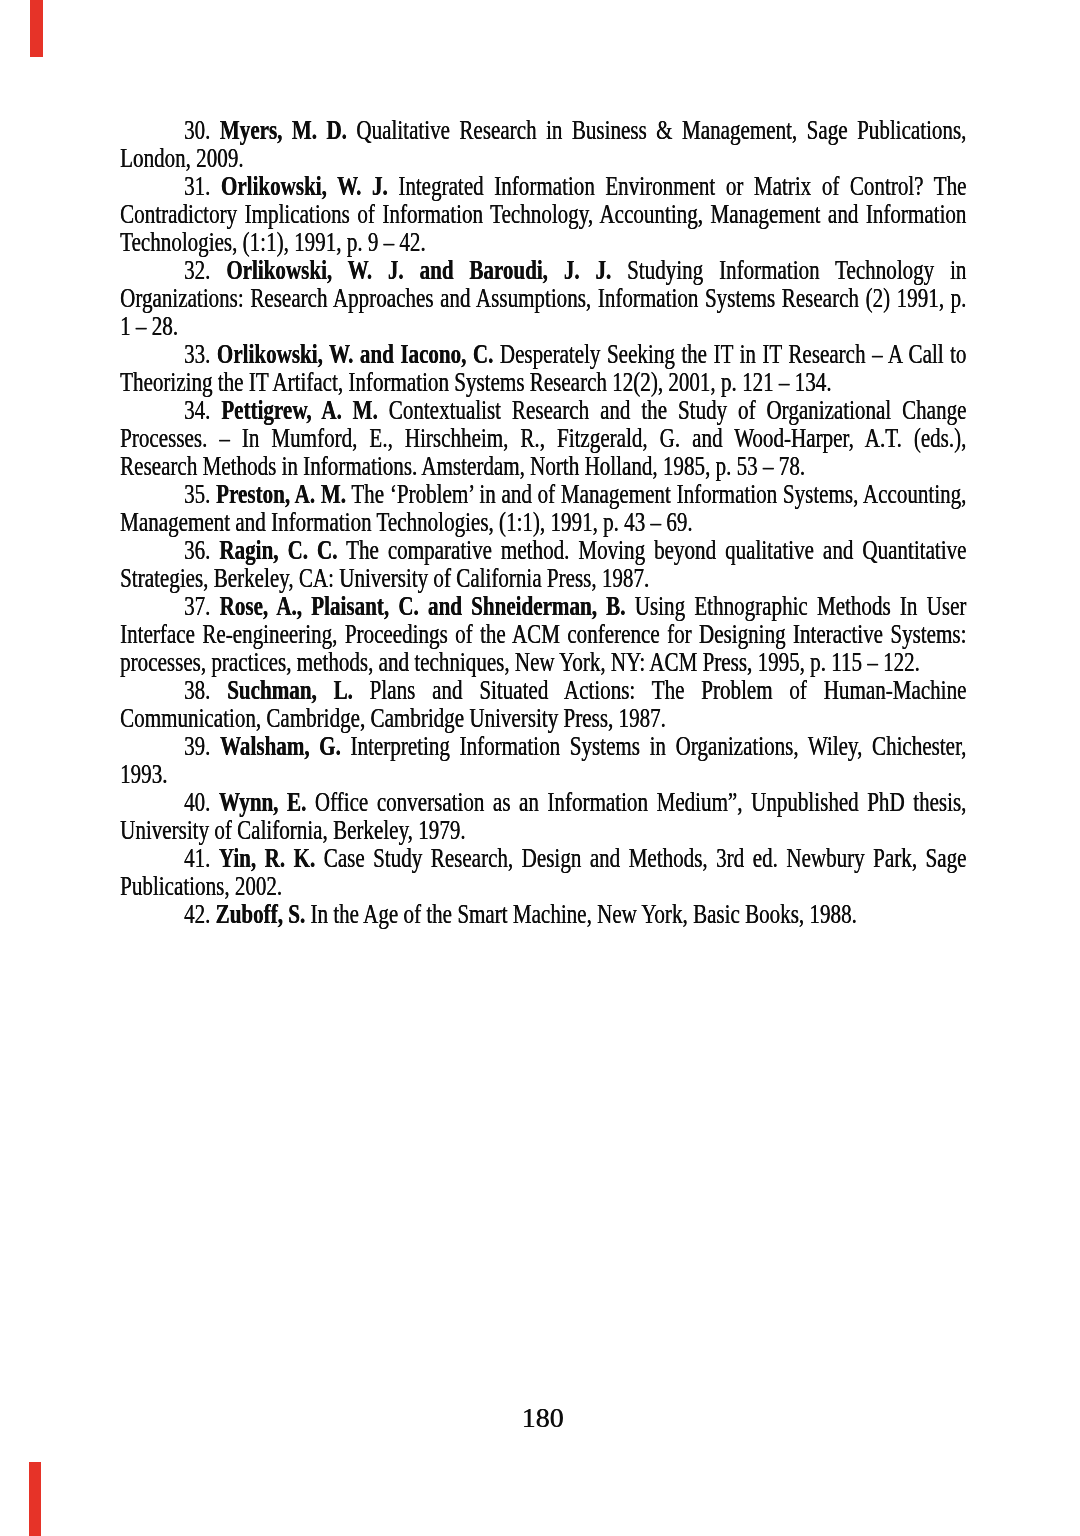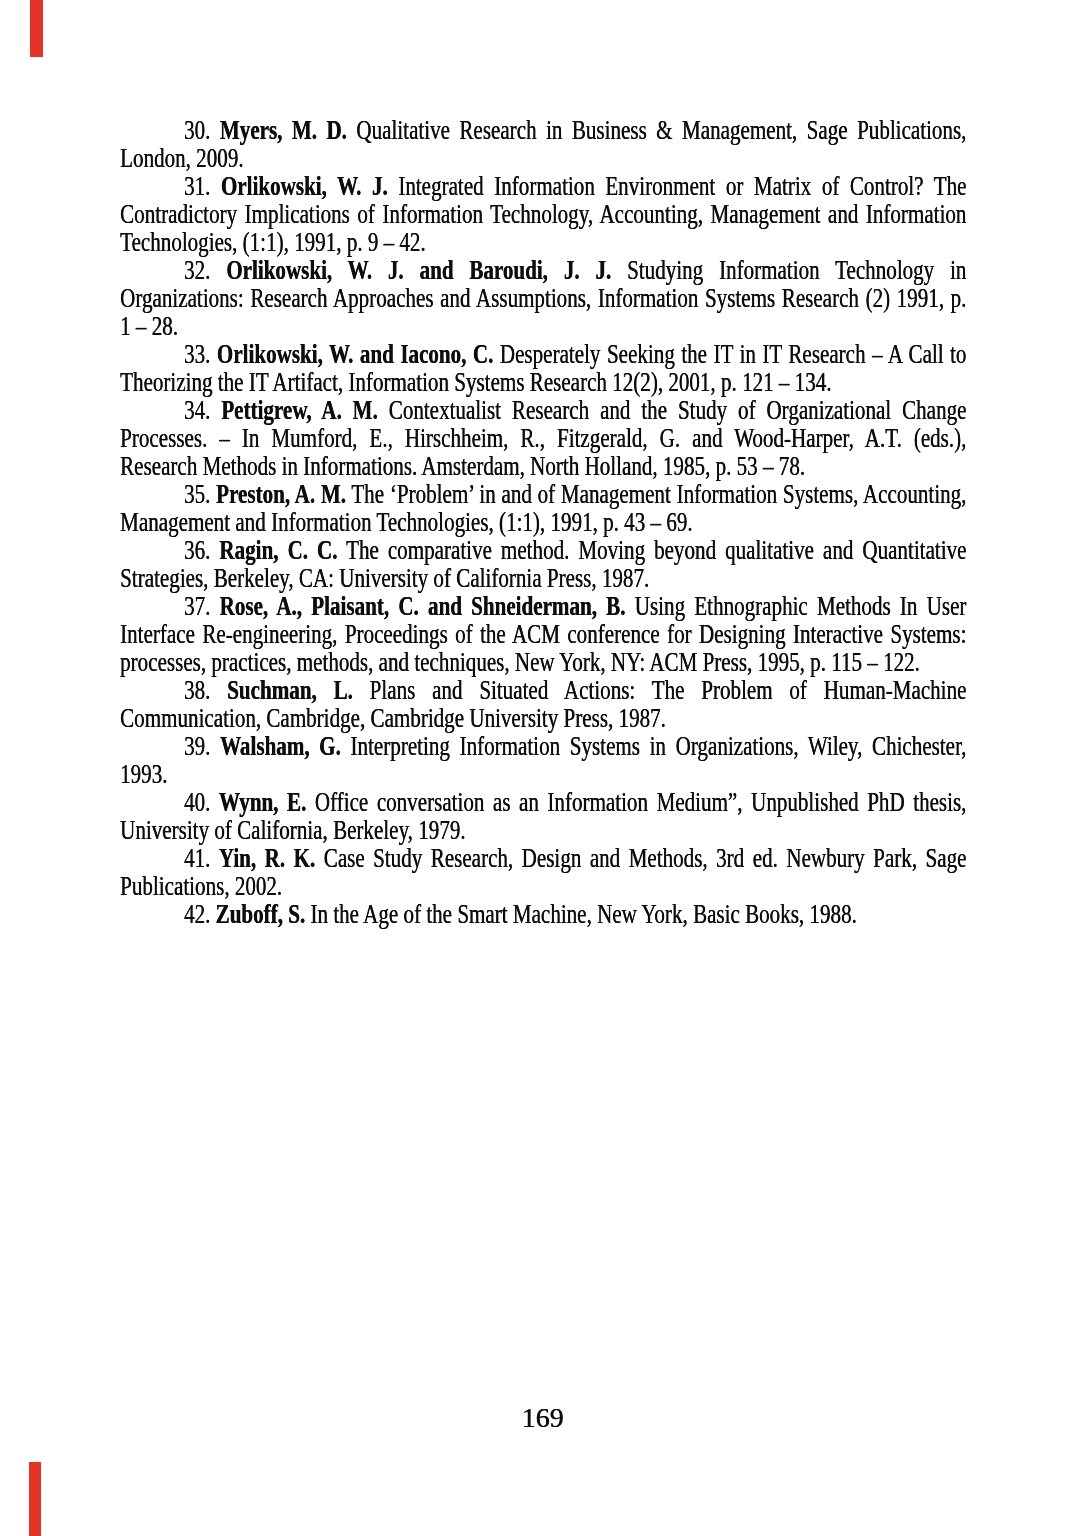--- a/index.html
+++ b/index.html
@@ -72,13 +72,13 @@
     <p class="ref"><span>35.</span> <span class="authors">Preston, A. M.</span> <span>The ‘Problem’ in and of Management Information Systems, Accounting, Management and Information Technologies, (1:1), 1991, p. 43 – 69.</span></p>
     <p class="ref"><span>36.</span> <span class="authors">Ragin, C. C.</span> <span>The comparative method. Moving beyond qualitative and Quantitative Strategies, Berkeley, CA: University of California Press, 1987.</span></p>
     <p class="ref"><span>37.</span> <span class="authors">Rose, A., Plaisant, C. and Shneiderman, B.</span> <span>Using Ethnographic Methods In User Interface Re-engineering, Proceedings of the ACM conference for Designing Interactive Systems: processes, practices, methods, and techniques, New York, NY: ACM Press, 1995, p. 115 – 122.</span></p>
     <p class="ref"><span>38.</span> <span class="authors">Suchman, L.</span> <span>Plans and Situated Actions: The Problem of Human-Machine Communication, Cambridge, Cambridge University Press, 1987.</span></p>
     <p class="ref"><span>39.</span> <span class="authors">Walsham, G.</span> <span>Interpreting Information Systems in Organizations, Wiley, Chichester, 1993.</span></p>
     <p class="ref"><span>40.</span> <span class="authors">Wynn, E.</span> <span>Office conversation as an Information Medium”, Unpublished PhD thesis, University of California, Berkeley, 1979.</span></p>
     <p class="ref"><span>41.</span> <span class="authors">Yin, R. K.</span> <span>Case Study Research, Design and Methods, 3rd ed. Newbury Park, Sage Publications, 2002.</span></p>
     <p class="ref"><span>42.</span> <span class="authors">Zuboff, S.</span> <span>In the Age of the Smart Machine, New York, Basic Books, 1988.</span></p>
   </div>
 
-<div class="page-number">169</div>
+<div class="page-number">180</div>
 
 </body></html>

